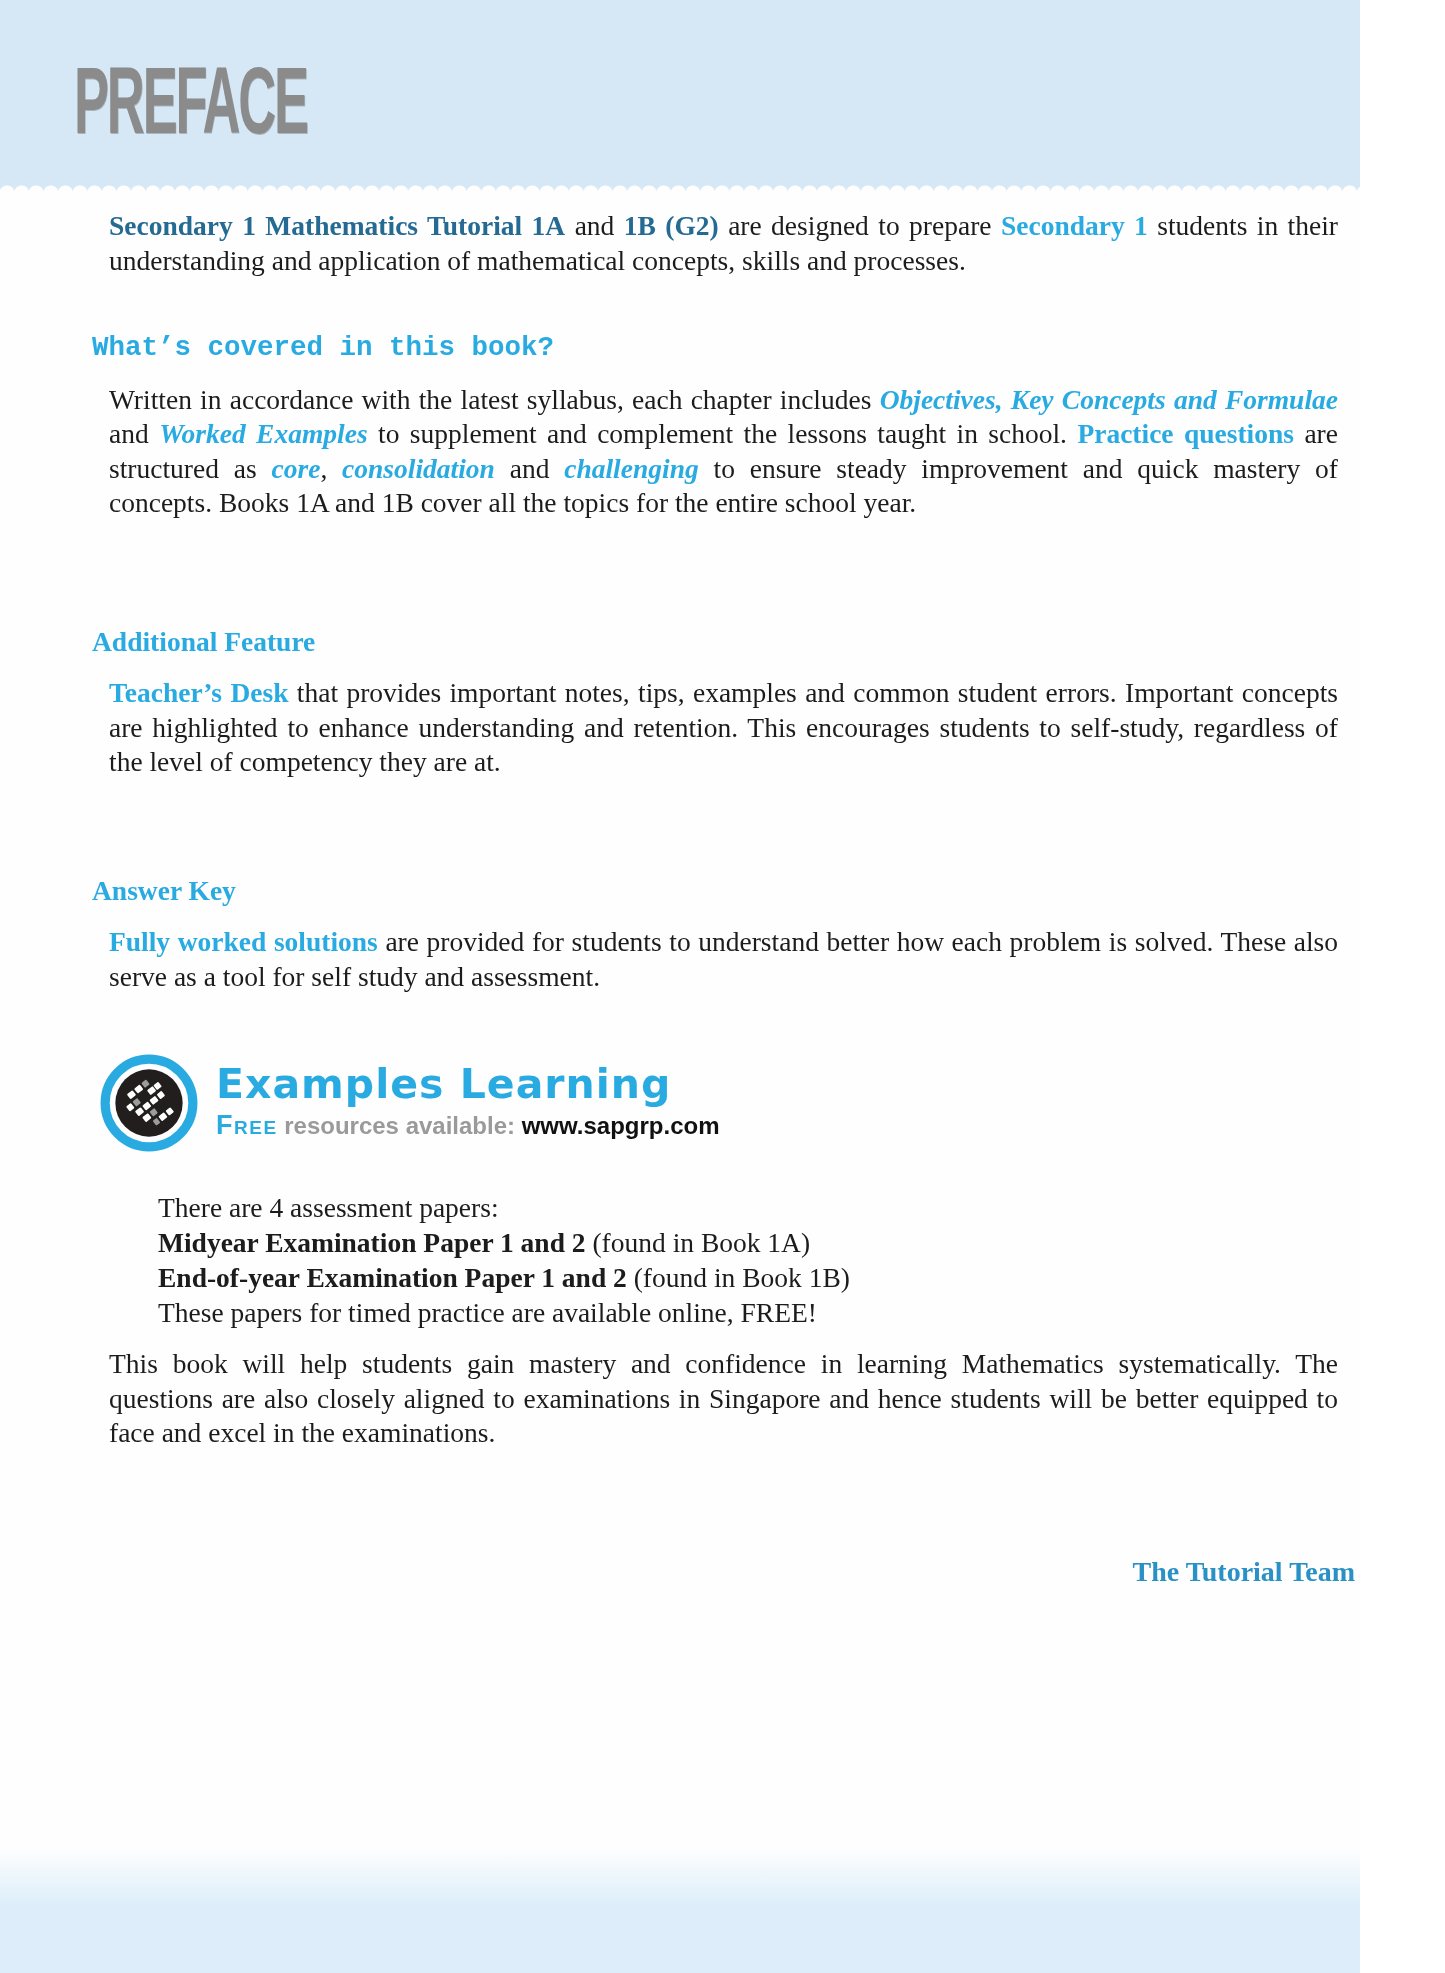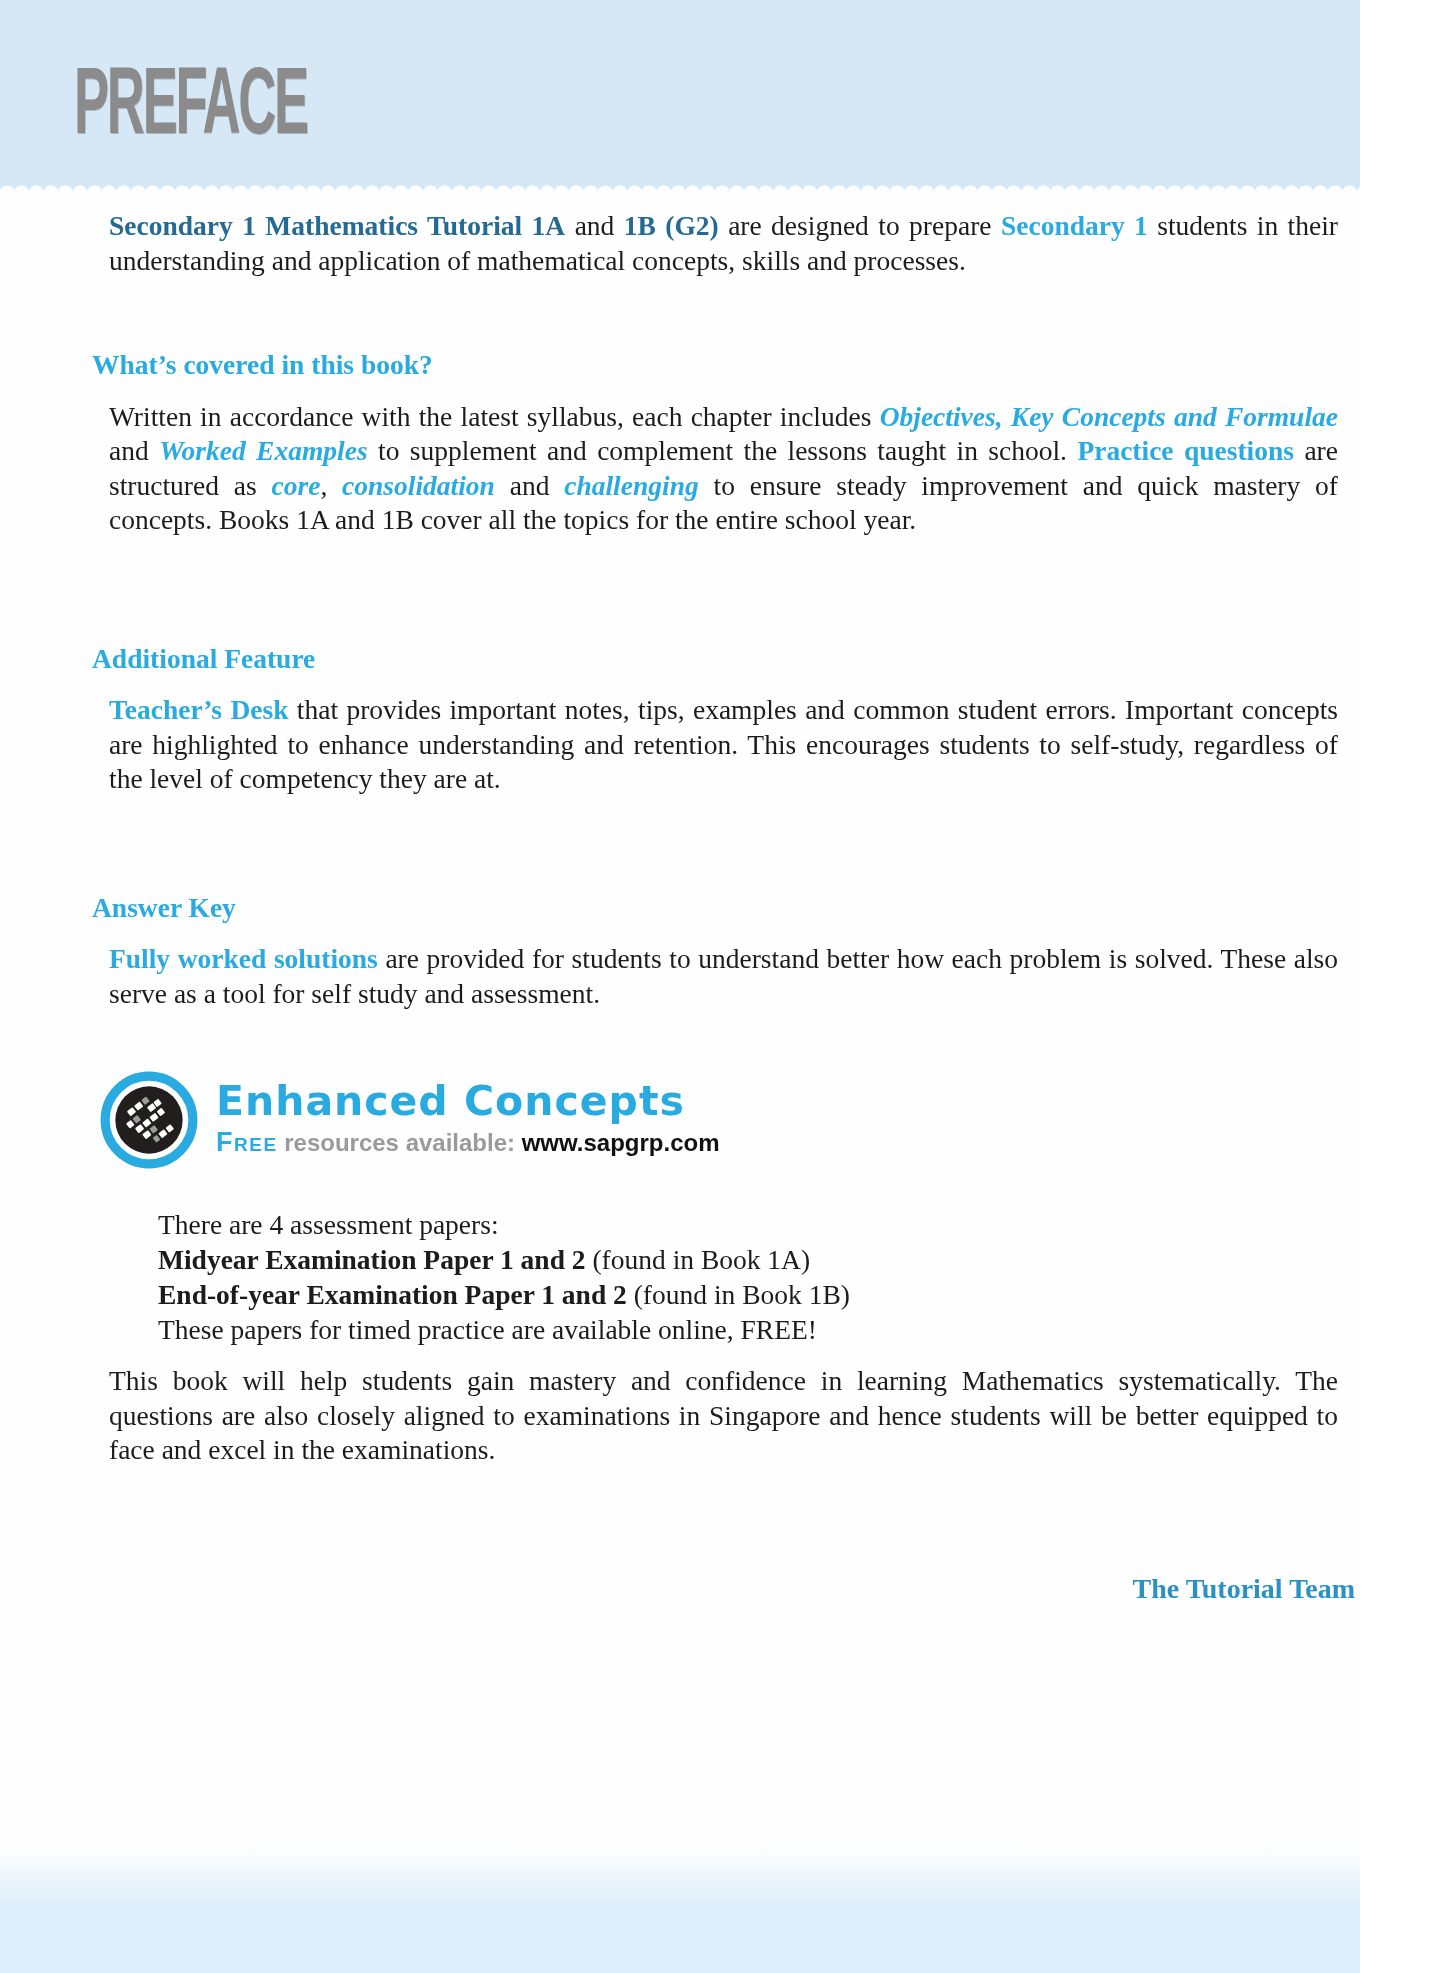--- a/index.html
+++ b/index.html
@@ -51,21 +51,21 @@
     position:absolute;top:192px;left:92px;width:1263px;
     font-size:27.5px;line-height:34.5px;
     text-align:justify;
   }
   .content p{margin:17px;}
   .intro{margin-top:46px;}
   .sec-heading{
     margin:0;font-size:27.5px;line-height:34.5px;
     font-weight:700;color:var(--cyan);text-align:left;
   }
-  .sec-heading.first{margin-top:70px;}
+  .sec-heading.first{margin-top:53px;font-family:Liberation Mono, monospace;}
   .sec-heading.second{margin-top:104px;}
   .sec-heading.third{margin-top:94px;}
   
   .seg-plain{}
   .seg-bold{font-weight:700;}
   .seg-navy-bold{color:var(--navy-blue);font-weight:700;}
   .seg-cyan-bold{color:var(--cyan);font-weight:700;}
   .seg-cyan-bold-italic{color:var(--cyan);font-weight:700;font-style:italic;}
   .seg-cyan-smallcaps{
     color:var(--cyan);font-weight:700;
@@ -154,21 +154,21 @@
           </g>
           <g fill="#9c9c9c">
             <rect x="56" y="31" width="6" height="6" rx="1"></rect>
             <rect x="38" y="40" width="6" height="6" rx="1"></rect>
             <rect x="45" y="58" width="6" height="6" rx="1"></rect>
             <rect x="42" y="67" width="5" height="6" rx="1"></rect>
           </g>
         </g>
       </svg>
       <div class="logo-text">
-        <div class="logo-title">Enhanced Concepts</div>
+        <div class="logo-title">Examples Learning</div>
         <div class="logo-subtitle"><span class="seg-cyan-smallcaps">Free</span><span class="seg-gray-bold"> resources available: </span><span class="seg-black-bold">www.sapgrp.com</span></div>
       </div>
     </div>
 
     <div class="papers">
       <div><span class="seg-plain">There are 4 assessment papers:</span></div>
       <div><span class="seg-bold">Midyear Examination Paper 1 and 2</span><span class="seg-plain"> (found in Book 1A)</span></div>
       <div><span class="seg-bold">End-of-year Examination Paper 1 and 2</span><span class="seg-plain"> (found in Book 1B)</span></div>
       <div><span class="seg-plain">These papers for timed practice are available online, FREE!</span></div>
     </div>

